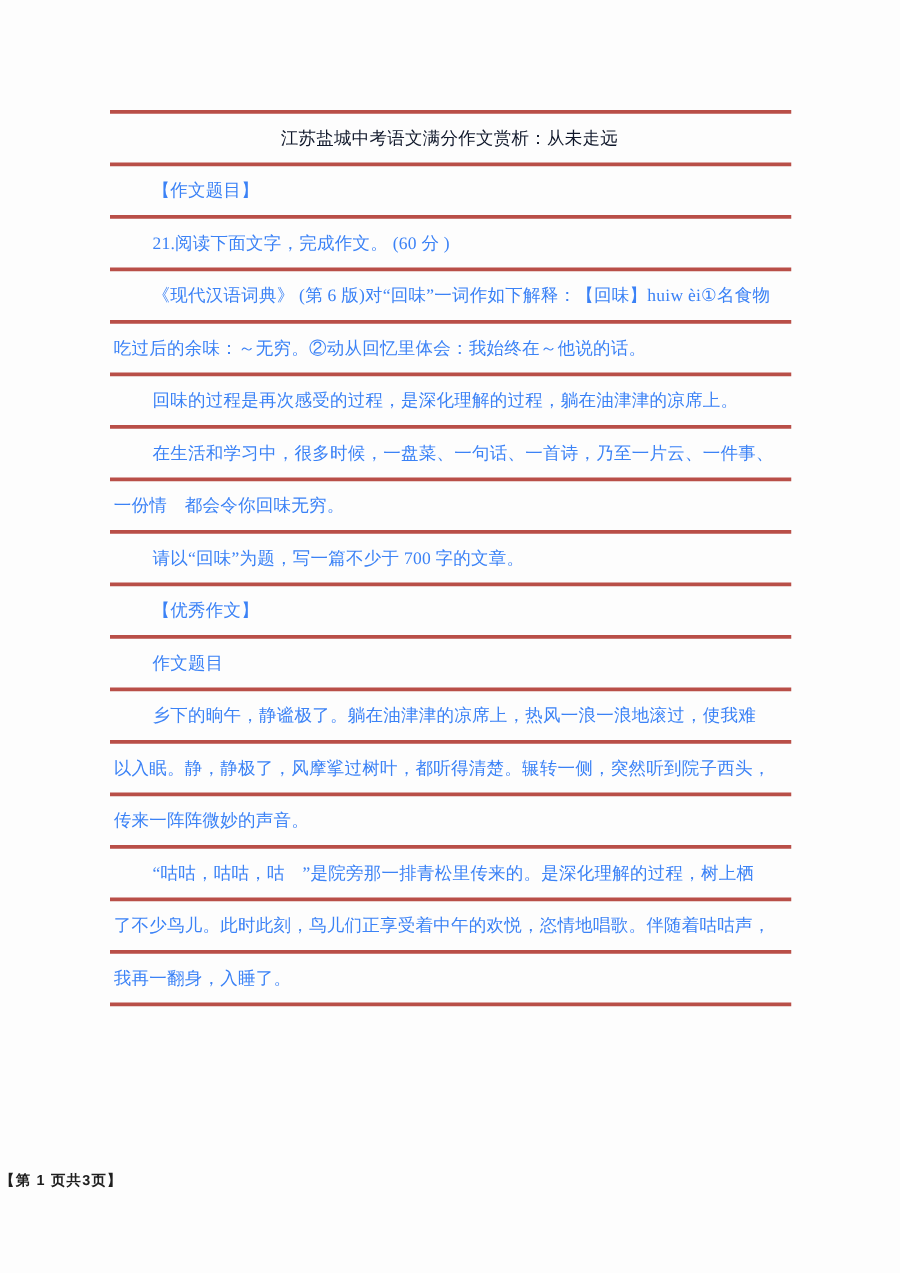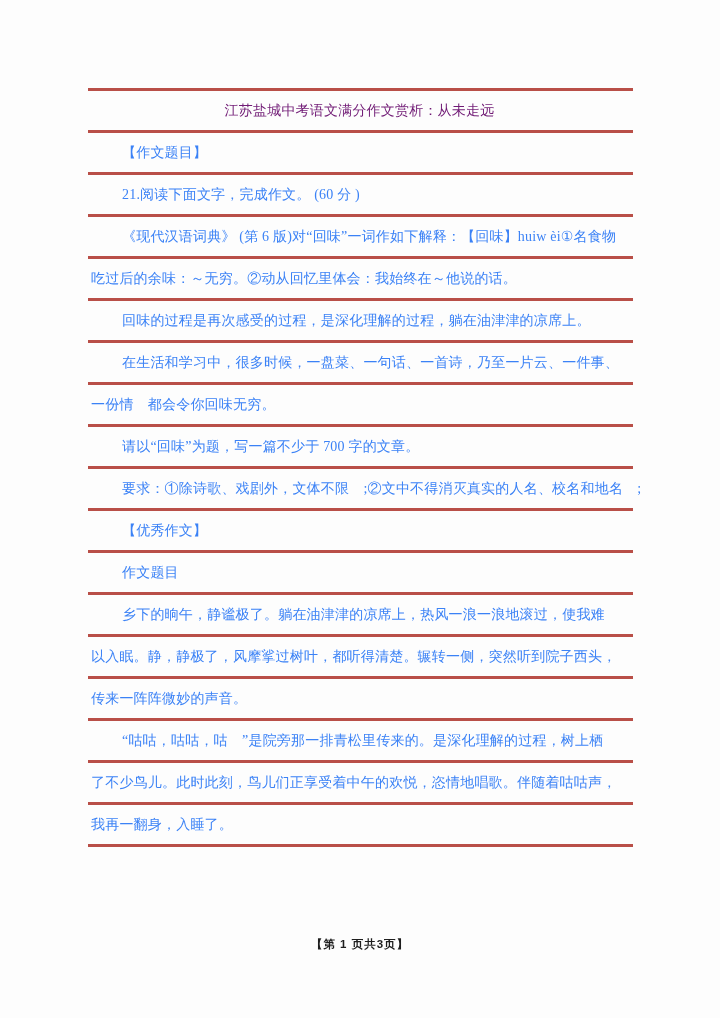--- a/index.html
+++ b/index.html
@@ -30,27 +30,27 @@
     align-items: center;
     font-size: 14px;
     color: #3b82f6;
     letter-spacing: 0.2px;
     white-space: nowrap;
     padding-right: 2px;
   }
   .row.flush  { padding-left: 3px; }
   .row.indent { padding-left: 34px; }
   .row.center { justify-content: center; padding-left: 0; }
-  .row.title-row { color: #701a75; }
+  .row.title-row { color: #0f172a; }
   .footer {
     position: absolute;
     left: 0;
     top: 937px;
     width: 720px;
-    text-align: center;
+    text-align: left;
     font-family: "Liberation Sans", "DejaVu Sans", sans-serif;
     font-weight: bold;
     font-size: 11.5px;
     color: #1e1e1e;
     letter-spacing: 1px;
   }
 </style>
 </head>
 <body>
 
@@ -58,21 +58,20 @@
   <div class="sheet">
     <div class="row center title-row">江苏盐城中考语文满分作文赏析：从未走远</div>
     <div class="row indent">【作文题目】</div>
     <div class="row indent">21.阅读下面文字，完成作文。 (60 分 )</div>
     <div class="row indent">《现代汉语词典》 (第 6 版)对“回味”一词作如下解释：【回味】huiw èi①名食物</div>
     <div class="row flush">吃过后的余味：～无穷。②动从回忆里体会：我始终在～他说的话。</div>
     <div class="row indent">回味的过程是再次感受的过程，是深化理解的过程，躺在油津津的凉席上。</div>
     <div class="row indent">在生活和学习中，很多时候，一盘菜、一句话、一首诗，乃至一片云、一件事、</div>
     <div class="row flush">一份情　都会令你回味无穷。</div>
     <div class="row indent">请以“回味”为题，写一篇不少于 700 字的文章。</div>
-    <div class="row indent">要求：①除诗歌、戏剧外，文体不限　;②文中不得消灭真实的人名、校名和地名　;</div>
     <div class="row indent">【优秀作文】</div>
     <div class="row indent">作文题目</div>
     <div class="row indent">乡下的晌午，静谧极了。躺在油津津的凉席上，热风一浪一浪地滚过，使我难</div>
     <div class="row flush">以入眠。静，静极了，风摩挲过树叶，都听得清楚。辗转一侧，突然听到院子西头，</div>
     <div class="row flush">传来一阵阵微妙的声音。</div>
     <div class="row indent">“咕咕，咕咕，咕　”是院旁那一排青松里传来的。是深化理解的过程，树上栖</div>
     <div class="row flush">了不少鸟儿。此时此刻，鸟儿们正享受着中午的欢悦，恣情地唱歌。伴随着咕咕声，</div>
     <div class="row flush">我再一翻身，入睡了。</div>
   </div>
   <div class="footer">【第 1 页共3页】</div>

